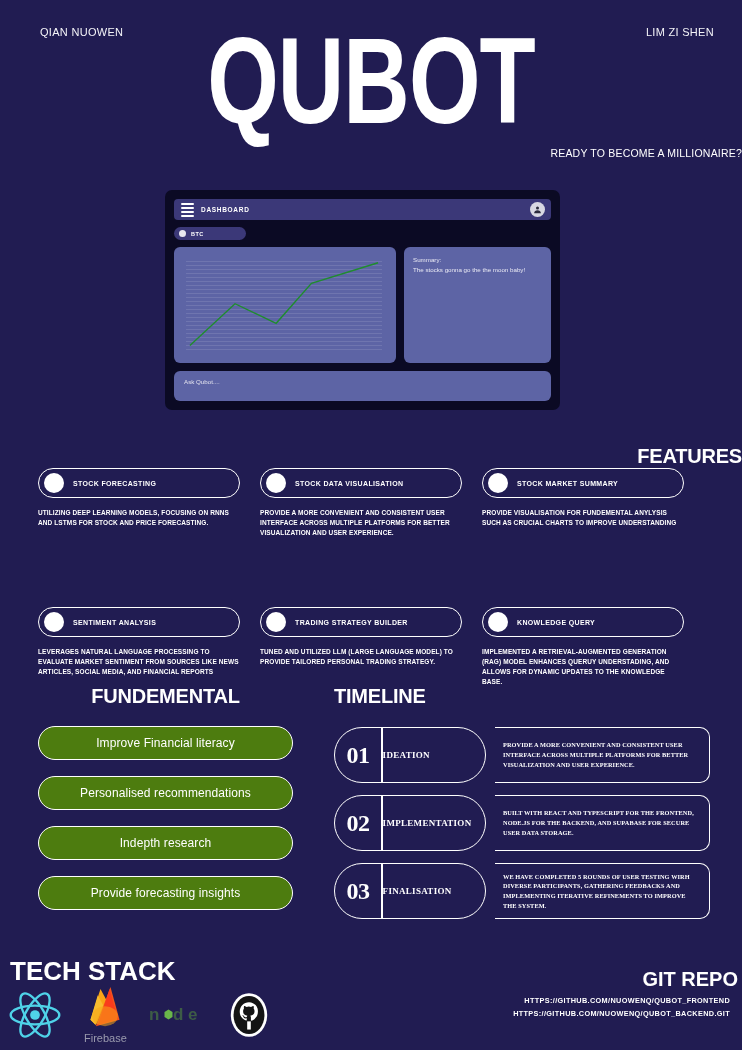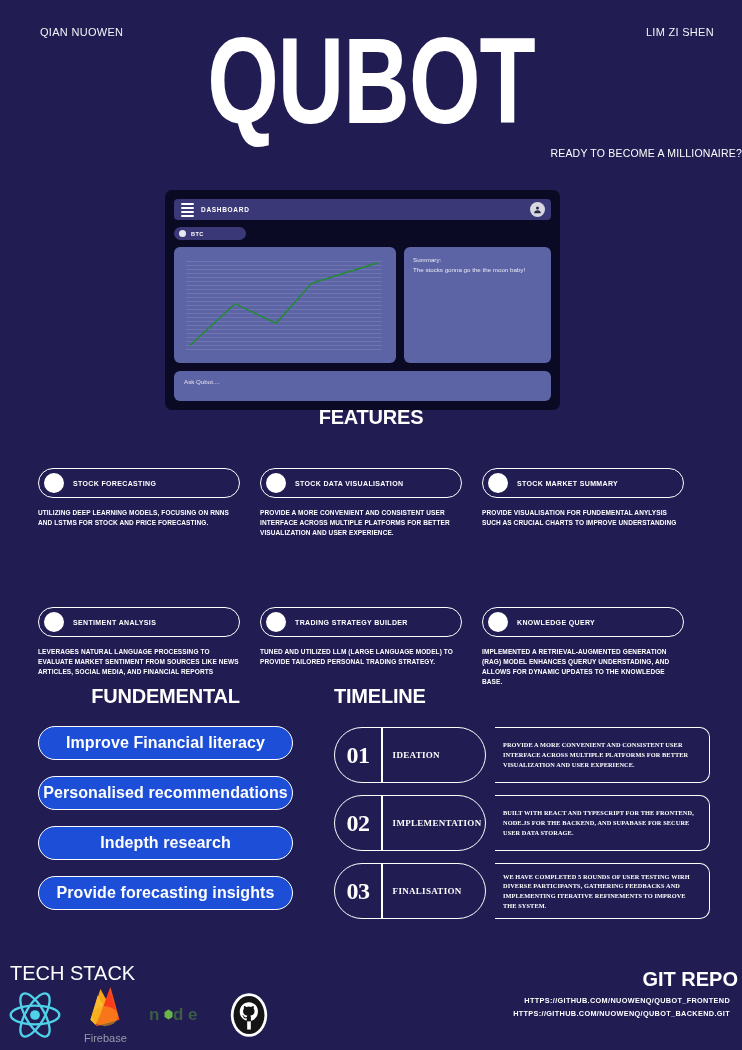--- a/index.html
+++ b/index.html
@@ -89,21 +89,21 @@
   .ask-bar {
     margin-top:8px; height:30px; background:#5d64a5; border-radius:6px;
     display:flex; align-items:flex-start; padding:7px 10px;
   }
   .ask-bar span { font-size:6.2px; color:#e2e2ee; }
 
   
   .sec-title {
     font-size:20px; font-weight:700; letter-spacing:-.2px; color:#ffffff;
   }
-  #features-title { position:absolute; top:406px; left:0; right:0; text-align:center; }
+  #features-title { position:absolute; top:445px; left:0; right:0; text-align:right; }
 
   
   .features { position:absolute; top:468px; left:38px; width:666px; }
   .feat-row { display:flex; gap:0; }
   .feat-col { width:222px; padding-right:20px; }
   .feat-pill {
     height:30px; border:1.5px solid #ffffff; border-radius:16px;
     display:flex; align-items:center; padding:0 5px;
   }
   .feat-dot {
@@ -116,55 +116,55 @@
     margin-top:10px; font-size:6.5px; font-weight:700;
     line-height:1.55; letter-spacing:.1px; color:#ffffff;
   }
   .feat-row.second { margin-top:69px; }
 
   
   #objectives { position:absolute; top:685px; left:38px; width:255px; }
   #objectives .sec-title { text-align:center; display:block; }
   .obj-list { margin-top:18px; display:flex; flex-direction:column; gap:16px; }
   .obj-pill {
-    height:34px; background:#1d4ed8; border:1.5px solid #ffffff;
+    height:34px; background:#4d7c0f; border:1.5px solid #ffffff;
     border-radius:18px; display:flex; align-items:center; justify-content:center;
-    font-size:16px; font-weight:700; color:#ffffff; letter-spacing:.1px;
+    font-size:12px; font-weight:400; color:#ffffff; letter-spacing:.1px;
   }
 
   
   #timeline { position:absolute; top:685px; left:334px; width:376px; }
   .tl-list { margin-top:19px; display:flex; flex-direction:column; gap:12px;font-family:Liberation Serif, serif; }
   .tl-item { display:flex; align-items:stretch; gap:9px; }
   .tl-left {
     width:152px; height:56px; border:1.6px solid #ffffff; border-radius:28px;
     display:flex; align-items:center;
   }
   .tl-num {
     width:46px; text-align:center; font-size:24px; font-weight:700;
     letter-spacing:-.5px; color:#ffffff;
   }
   .tl-div { width:1.6px; align-self:stretch; background:#ffffff; }
   .tl-phase {
-    flex:1; padding-left:10px; font-size:9px; font-weight:700;
+    flex:1; font-size:9px; font-weight:700;
     letter-spacing:.3px; color:#ffffff;
   }
   .tl-right {
     flex:1; min-height:56px;
     border:1.6px solid #ffffff; border-left:none;
     border-radius:0 10px 10px 0;
     display:flex; align-items:center; padding:6px 12px 6px 8px;
   }
   .tl-desc {
     font-size:6.3px; font-weight:700; line-height:1.55; letter-spacing:.1px; color:#ffffff;
   }
 
   
   #footer { position:absolute; left:0; right:0; bottom:0; height:110px; }
-  .tech-title { position:absolute; left:10px; top:22px; font-size:20px; font-weight:400; }
+  .tech-title { position:absolute; left:10px; top:16px; font-size:26px; font-weight:700; }
   .git-title  { position:absolute; right:4px; top:28px; font-size:20px; font-weight:700; }
   .logos {
     position:absolute; left:8px; top:45px;
     display:flex; align-items:center; gap:22px;
   }
   .logo-item { position:relative; display:flex; flex-direction:column; align-items:center; }
   .fb-label { font-size:11px; color:#9a9aae; margin-top:1px; }
   .git-urls {
     position:absolute; right:12px; top:54px; text-align:right;
   }

